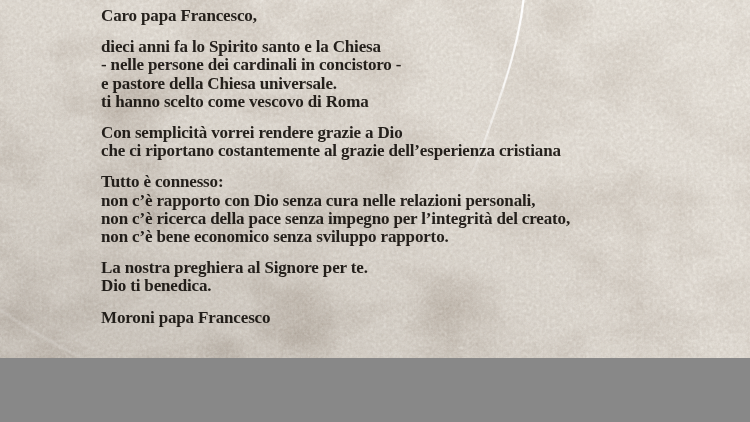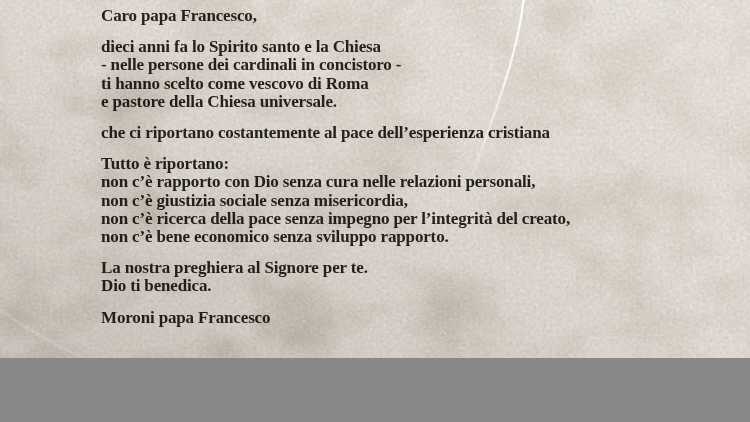--- a/index.html
+++ b/index.html
@@ -103,30 +103,30 @@
     </g>
   </svg>
 
   <div class="letter">
     <p class="para">
       <span class="line">Caro papa Francesco,</span>
     </p>
     <p class="para">
       <span class="line">dieci anni fa lo Spirito santo e la Chiesa</span>
       <span class="line">- nelle persone dei cardinali in concistoro -</span>
+      <span class="line">e pastore della Chiesa universale.</span>
       <span class="line">ti hanno scelto come vescovo di Roma</span>
-      <span class="line">e pastore della Chiesa universale.</span>
     </p>
     <p class="para">
-      <span class="line">che ci riportano costantemente al pace dell’esperienza cristiana</span>
+      <span class="line">Con semplicità vorrei rendere grazie a Dio</span>
+      <span class="line">che ci riportano costantemente al grazie dell’esperienza cristiana</span>
     </p>
     <p class="para">
-      <span class="line">Tutto è riportano:</span>
+      <span class="line">Tutto è connesso:</span>
       <span class="line">non c’è rapporto con Dio senza cura nelle relazioni personali,</span>
-      <span class="line">non c’è giustizia sociale senza misericordia,</span>
       <span class="line">non c’è ricerca della pace senza impegno per l’integrità del creato,</span>
       <span class="line">non c’è bene economico senza sviluppo rapporto.</span>
     </p>
     <p class="para">
       <span class="line">La nostra preghiera al Signore per te.</span>
       <span class="line">Dio ti benedica.</span>
     </p>
     <p class="para">
       <span class="line">Moroni papa Francesco</span>
     </p>

